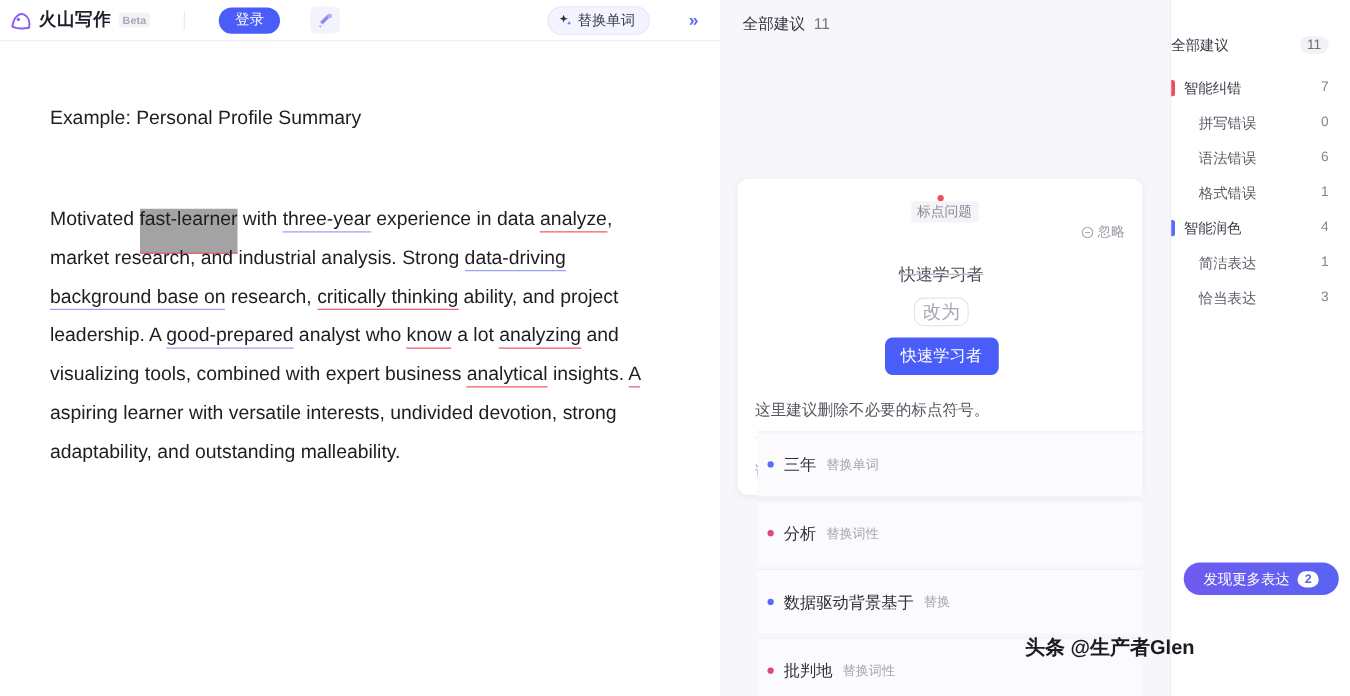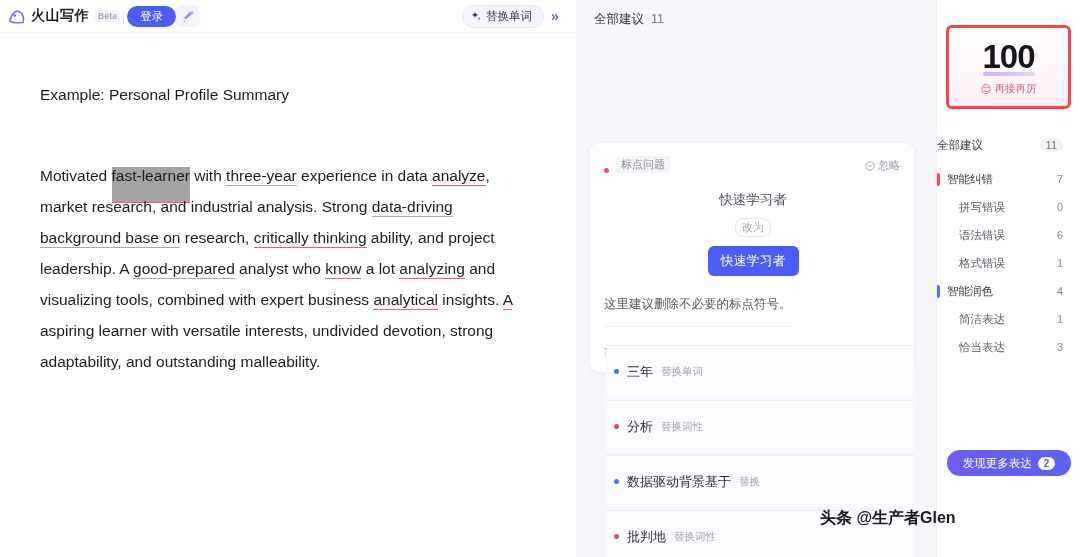--- a/index.html
+++ b/index.html
@@ -15,21 +15,21 @@
   .editor-col {
     width: 576px; height: 557px;
     background: #ffffff;
     position: relative;
     flex: 0 0 576px;
   }
   .topbar {
     height: 33px;
     display: flex; align-items: center;
     padding: 0 10px 0 8px;
-    gap: 0;
+    gap: 24px;
     border-bottom: 1px solid #f0eef5;
     background: #fff;
   }
   .brand { display: flex; align-items: center; gap: 4px; }
   .brand-mark { width: 19px; height: 19px; display: block; }
   .brand-name {
     font-size: 14px; font-weight: 700; color: #1f1f2c;
     letter-spacing: .5px;
   }
   .beta-badge {
@@ -102,21 +102,21 @@
   .sugg-head-count { font-size: 12.5px; color: #75757f; }
 
   .card {
     position: absolute;
     left: 14px; right: 22px; top: 143px;
     background: #fff;
     border-radius: 9px;
     box-shadow: 0 1px 5px rgba(60,50,110,.07);
     padding: 13px 14px 11px 14px;
   }
-  .card-top { display: flex; align-items: flex-end; }
+  .card-top { display: flex; align-items: center; flex-direction: column; }
   .dot { width: 5px; height: 5px; border-radius: 50%; flex: 0 0 5px; }
   .dot-red { background: #ee4e5f; }
   .tag {
     font-size: 11px; color: #8b8b96;
     background: #f4f3f8; border-radius: 3px;
     padding: 1px 5px; margin-left: 7px;
   }
   .ignore {
     margin-left: auto; display: flex; align-items: center; gap: 3px;
     font-size: 11px; color: #9b9ba6; cursor: pointer;
@@ -125,21 +125,21 @@
     display: flex; align-items: center; gap: 9px;
     margin: 18px 0 0 2px;
     flex-direction: column;
   }
   .old-text {
     font-size: 13.5px; color: #4c4c58;
     text-decoration: line-through;
     text-decoration-color: #bdbdc8;
   }
   .chip {
-    font-size: 11px; color: #a8a8b4;
+    font-size: 15px; color: #a8a8b4;
     border: 1px solid #e5e4ec; border-radius: 8px;
     padding: 1px 6px;
   }
   .new-btn {
     background: #4a5df9; color: #fff;
     font-size: 13px; font-weight: 500;
     border: none; border-radius: 6px;
     padding: 6px 13px; cursor: pointer;
   }
   .card-desc {
@@ -346,28 +346,20 @@
         <div class="sugg-item" style="top: 510px;">
           <span class="dot" style="background: rgb(224, 69, 125);"></span>
           <span class="sugg-item-label">批判地</span>
           <span class="sugg-item-tag">替换词性</span>
         </div>
       </div>
 
   </div>
 
   <div class="side-col">
-    <div class="score-box" style="border-color: rgb(248, 68, 74);">
-      <div class="score-num">100</div>
-      <div class="score-underline"></div>
-      <div class="score-label">
-        <span>😊</span>
-        <span>再接再厉</span>
-      </div>
-    </div>
 
     <div class="cat-list" id="cat-list">
         <div class="cat-row head">
           <span class="cat-label">全部建议</span>
           <span class="cat-count pill">11</span>
         </div>
         <div class="cat-row group">
           <span class="cat-bar" style="background: rgb(238, 78, 95);"></span>
           <span class="cat-label">智能纠错</span>
           <span class="cat-count">7</span>

